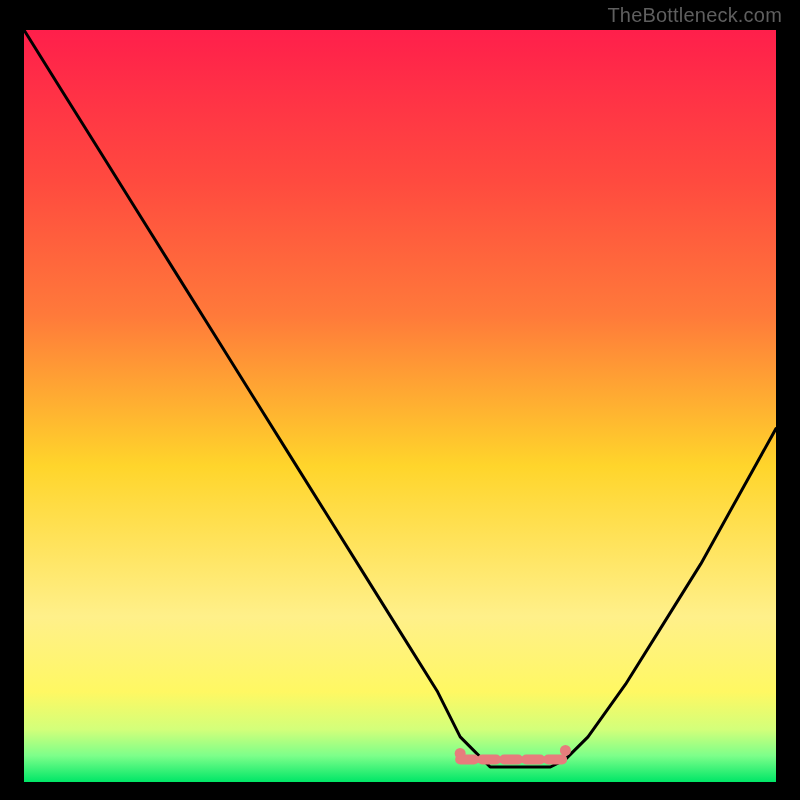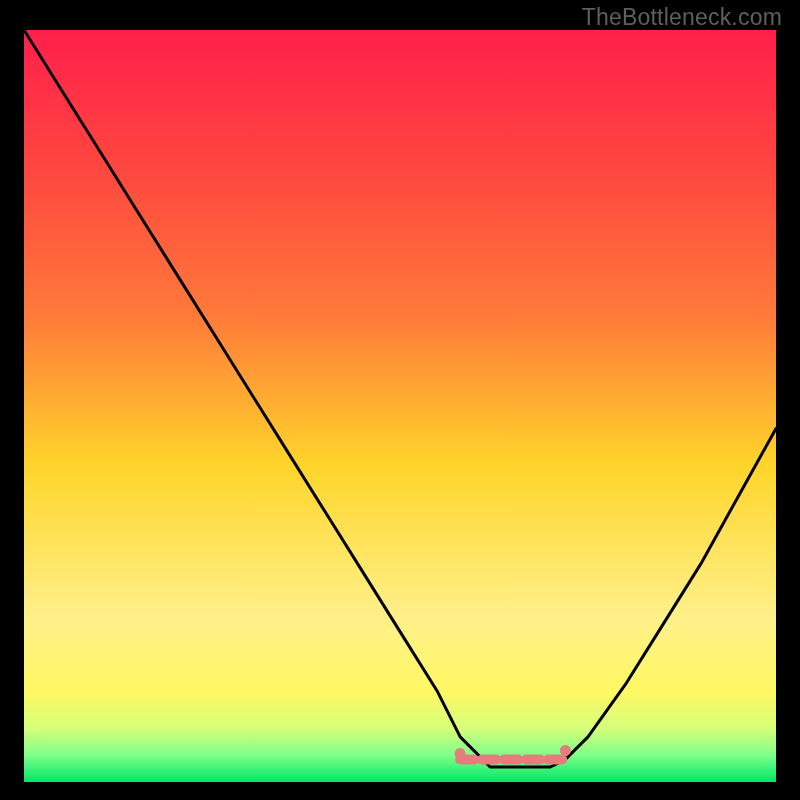--- a/index.html
+++ b/index.html
@@ -15,21 +15,21 @@
     position: relative;
     width: 800px;
     height: 800px;
     background: #000;
   }
   .watermark {
     position: absolute;
     top: 4px;
     right: 18px;
     color: #5f5f5f;
-    font-size: 23px;
+    font-size: 20px;
     letter-spacing: 0.2px;
     font-weight: 500;
   }
   .plot-wrap {
     position: absolute;
     left: 24px;
     top: 30px;
     width: 752px;
     height: 752px;
   }

